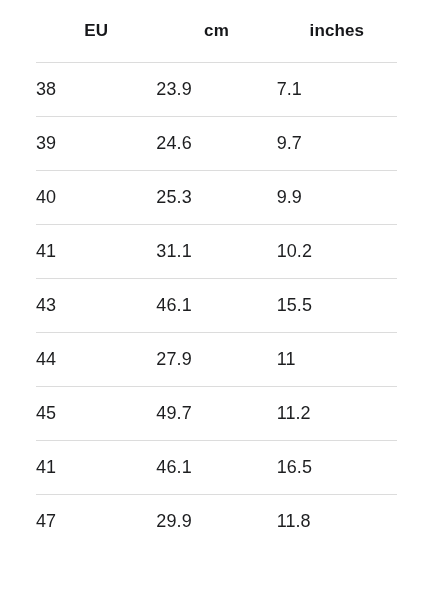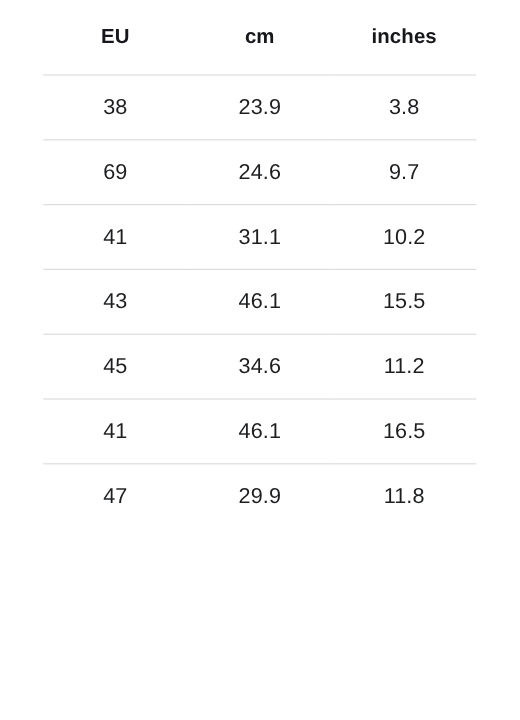--- a/index.html
+++ b/index.html
@@ -41,21 +41,20 @@
     font-weight: 700;
     color: #16171a;
     letter-spacing: 0.1px;
     border-bottom: 1px solid #dcdcdc;
     white-space: nowrap;
   }
 
   .chart-table td {
     height: 53px;
     padding: 0;
-    text-align: center;
     vertical-align: middle;
     font-size: 18px;
     font-weight: 400;
     color: #1d1e20;
     letter-spacing: 0.1px;
     border-bottom: 1px solid #dcdcdc;
     white-space: nowrap;
   }
 
   .chart-table tbody tr:last-child td {
@@ -76,40 +75,50 @@
       <tr>
         <th>EU</th>
         <th>cm</th>
         <th>inches</th>
       </tr>
     </thead>
     <tbody>
       <tr>
         <td>38</td>
         <td>23.9</td>
-        <td>3.8</td>
+        <td>7.1</td>
       </tr>
       <tr>
-        <td>69</td>
+        <td>39</td>
         <td>24.6</td>
         <td>9.7</td>
+      </tr>
+      <tr>
+        <td>40</td>
+        <td>25.3</td>
+        <td>9.9</td>
       </tr>
       <tr>
         <td>41</td>
         <td>31.1</td>
         <td>10.2</td>
       </tr>
       <tr>
         <td>43</td>
         <td>46.1</td>
         <td>15.5</td>
       </tr>
       <tr>
+        <td>44</td>
+        <td>27.9</td>
+        <td>11</td>
+      </tr>
+      <tr>
         <td>45</td>
-        <td>34.6</td>
+        <td>49.7</td>
         <td>11.2</td>
       </tr>
       <tr>
         <td>41</td>
         <td>46.1</td>
         <td>16.5</td>
       </tr>
       <tr>
         <td>47</td>
         <td>29.9</td>

